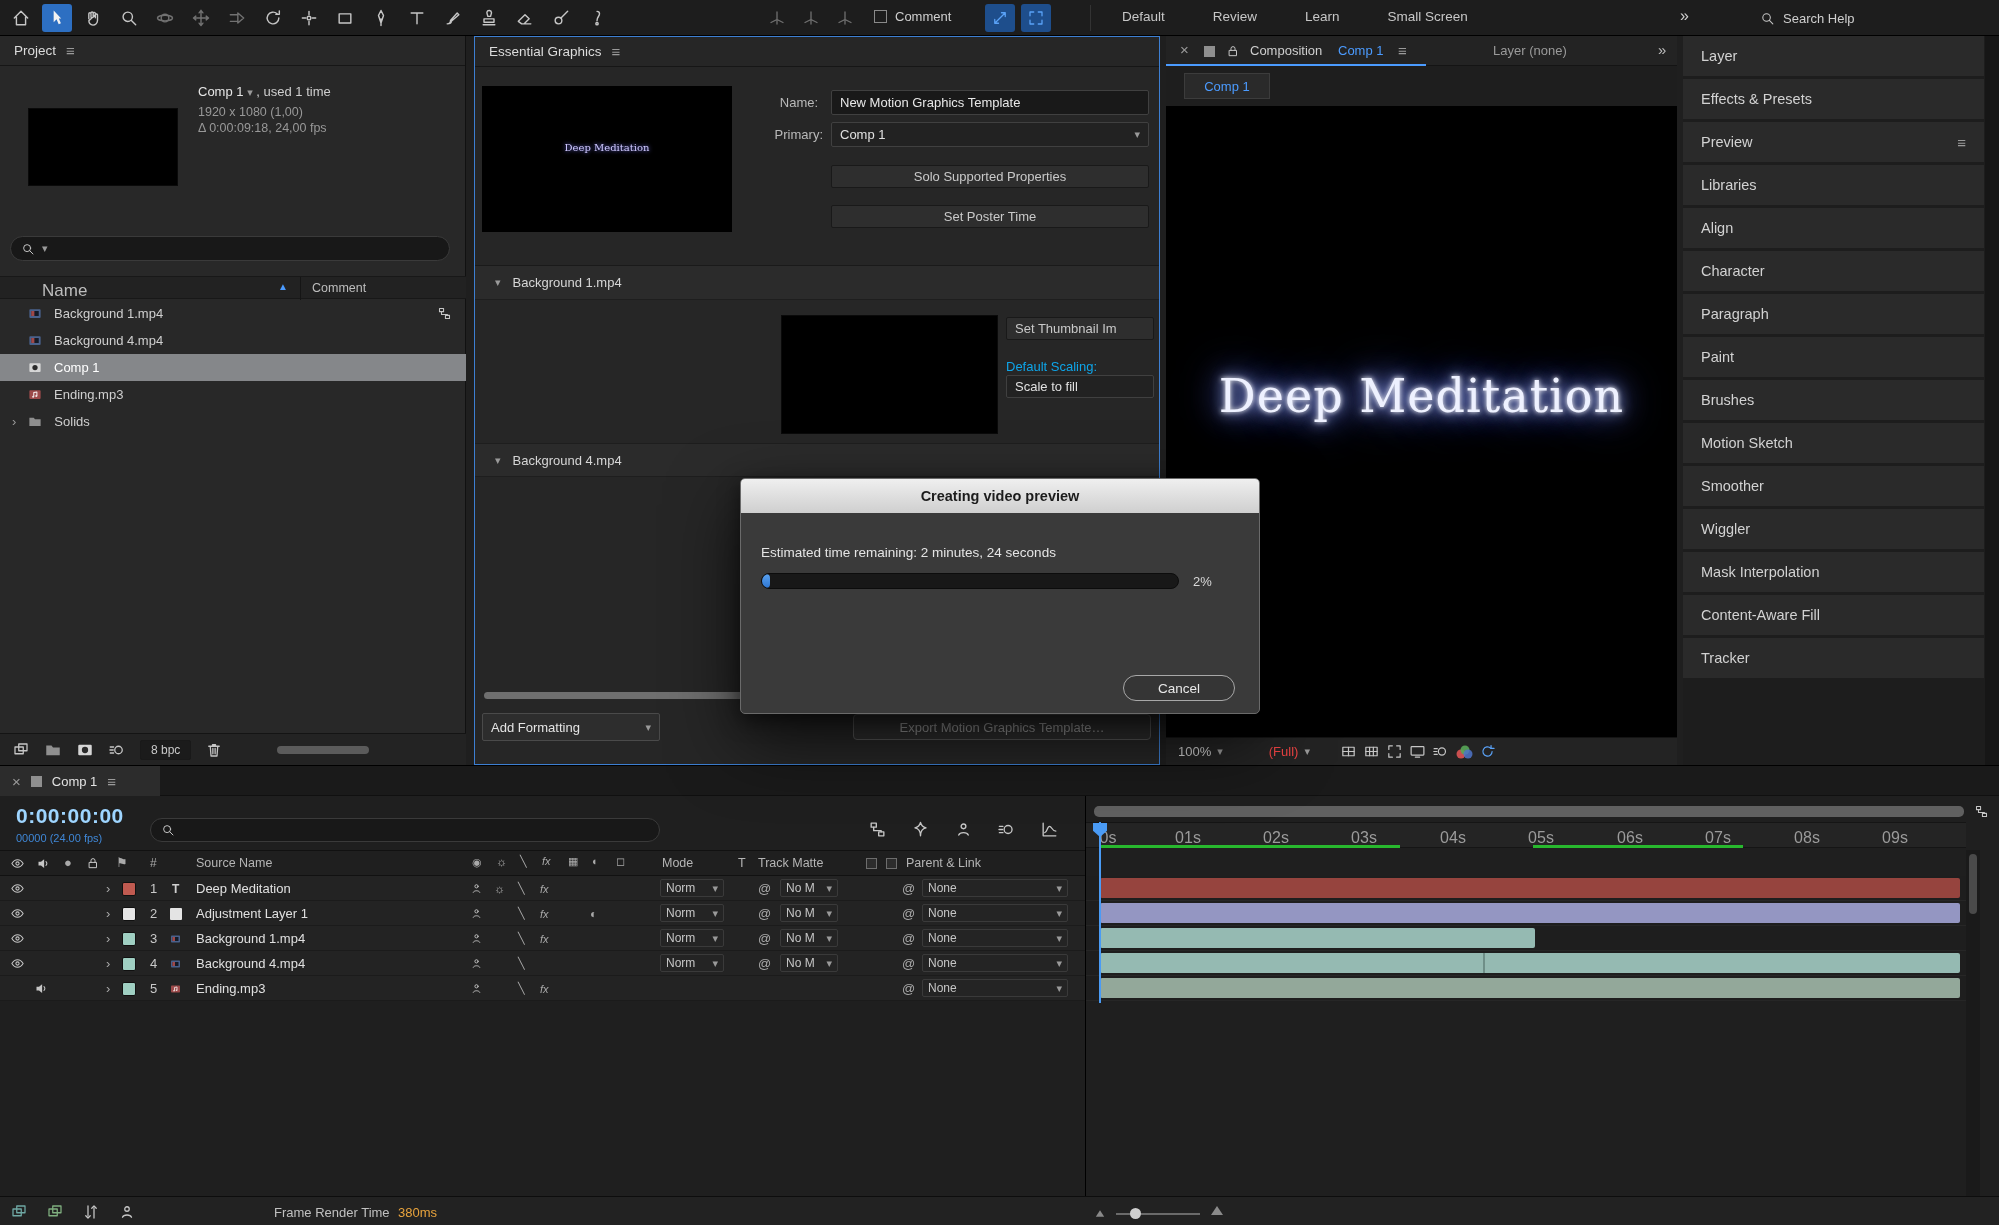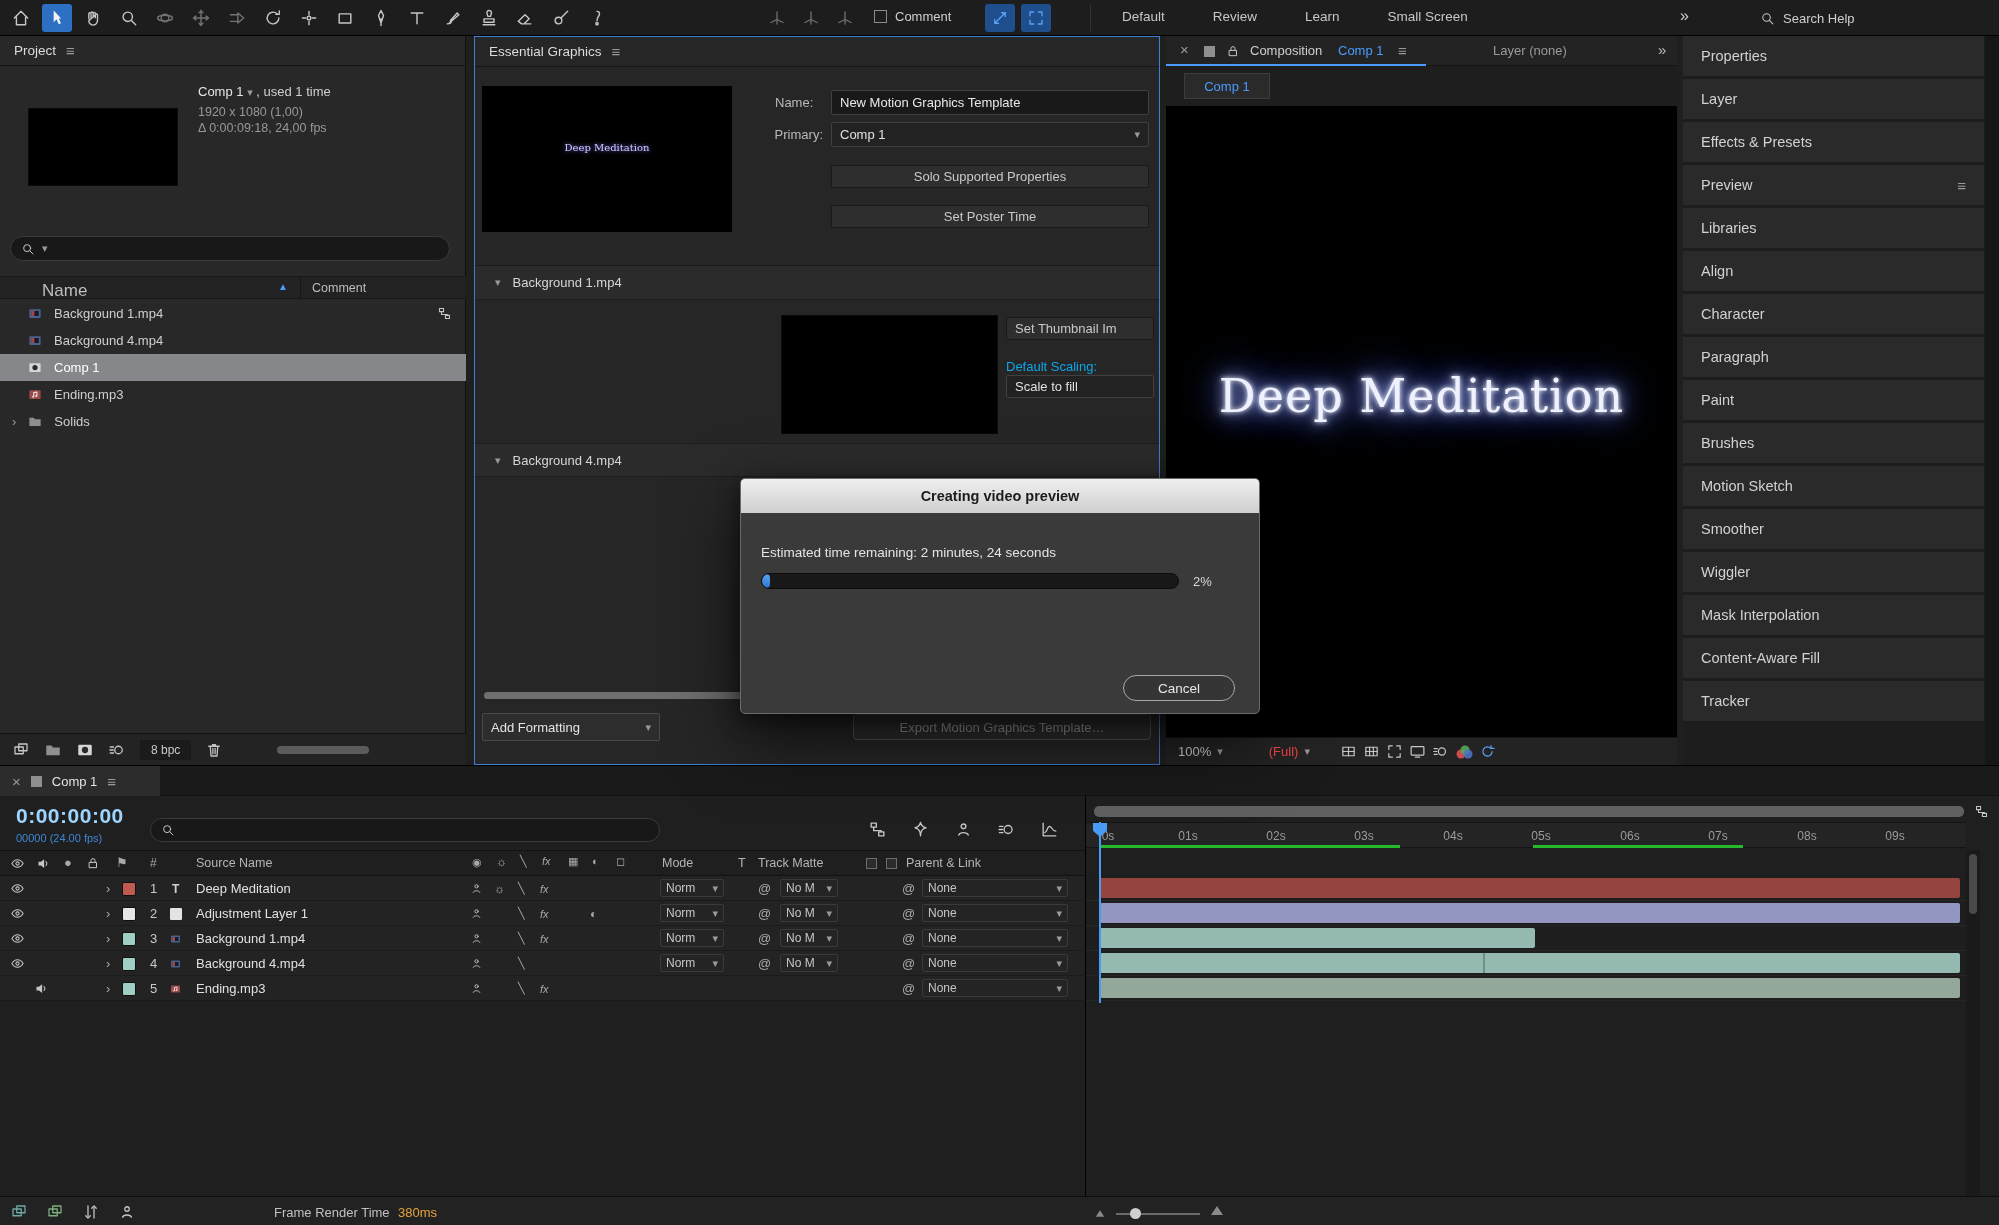--- a/index.html
+++ b/index.html
@@ -27,21 +27,21 @@
 .pj-row.sel{background:#85878a;color:#fff}
 .rsi{height:40px;margin-bottom:3px;background:#2a2a2a;display:flex;align-items:center;padding:0 18px;color:#d2d2d2;font-size:14.5px;width:301px;justify-content:space-between}
 .cell{position:absolute;top:0;height:25px;display:flex;align-items:center;gap:4px}
 .trow{position:relative;height:25px;background:#232323;border-bottom:1px solid #1b1b1b}
 .brow{position:relative;height:25px;background:#1e1e1e;border-bottom:1px solid #262626}
 .bar{position:absolute;top:2px;height:20px;border-radius:2px}
 .swatch{width:14px;height:14px;border:1px solid #101010;border-radius:2px}
 .ddmini{display:flex;align-items:center;justify-content:space-between;border:1px solid #3a3a3a;border-radius:2px;height:18px;padding:0 5px;color:#c6c6c6;background:#242424;font-size:12px}
 .hsq{width:11px;height:11px;border:1px solid #6d6d6d;background:#2c2c2c;display:inline-block}
 .glyph{color:#a9a9a9}
-.rlabel{position:absolute;top:6px;font-size:12px;color:#9b9b9b;transform:translateX(-50%)}
+.rlabel{position:absolute;top:6px;font-size:16px;color:#9b9b9b;transform:translateX(-50%)}
 .tmount{width:0;height:0;border-left:6px solid transparent;border-right:6px solid transparent;border-bottom:9px solid #8a8a8a}
 </style>
 </head>
 <body>
 
 <svg width="0" height="0" style="position:absolute">
 <defs>
 <symbol id="i-home" viewBox="0 0 24 24">
         <path d="M4 12 12 4l8 8M6.5 10.5V20h11v-9.5"></path>
       </symbol>
@@ -418,21 +418,21 @@
   </div>
 
   <div class="p" style="left:474px;top:36px;width:686px;height:729px;background:#262626;border:1px solid #3d7fd2">
     <div class="hdr" style="background:#262626">
       <span style="font-size:13.5px">Essential Graphics</span>
       <span class="menu">≡</span>
     </div>
     <div class="p" style="left:7px;top:49px;width:250px;height:146px;background:#000">
       <span style="position:absolute;left:50%;top:42%;transform:translate(-50%,-50%);font-family:'DejaVu Serif',serif;font-size:10px;color:#cfc8ff;text-shadow:0 0 4px #7d7dff">Deep Meditation</span>
     </div>
-    <span class="p" style="left:300px;top:58px;width:48px;text-align:left;color:#b9b9b9">Name:</span>
+    <span class="p" style="left:300px;top:58px;width:48px;text-align:center;color:#b9b9b9">Name:</span>
     <div class="inp p" style="left:356px;top:53px;width:318px;height:25px">
       <span>New Motion Graphics Template</span>
     </div>
     <span class="p" style="left:292px;top:90px;width:56px;text-align:right;color:#b9b9b9">Primary:</span>
     <div class="dd p" style="left:356px;top:85px;width:318px;height:25px">
       <span>Comp 1</span>
       <span class="chev">▾</span>
     </div>
     <div class="btn p" style="left:356px;top:128px;width:318px;height:23px">
       <span>Solo Supported Properties</span>
@@ -516,23 +516,20 @@
           <circle cx="13" cy="10" r="4.5" fill="#4f74c9" fill-opacity="0.85"></circle>
         </svg>
       <svg class="i blue" width="17" height="17">
           <use href="#i-refresh"></use>
         </svg>
     </div>
   </div>
 
   <div class="p" style="left:1683px;top:36px;width:316px;height:729px;background:#1d1d1d">
     <div style="position:absolute;left:0;top:0">
-      <div class="rsi">
-          <span>Properties</span>
-        </div>
       <div class="rsi">
           <span>Layer</span>
         </div>
       <div class="rsi">
           <span>Effects &amp; Presets</span>
         </div>
       <div class="rsi">
           <span>Preview</span>
           <span class="menu">≡</span>
         </div>

